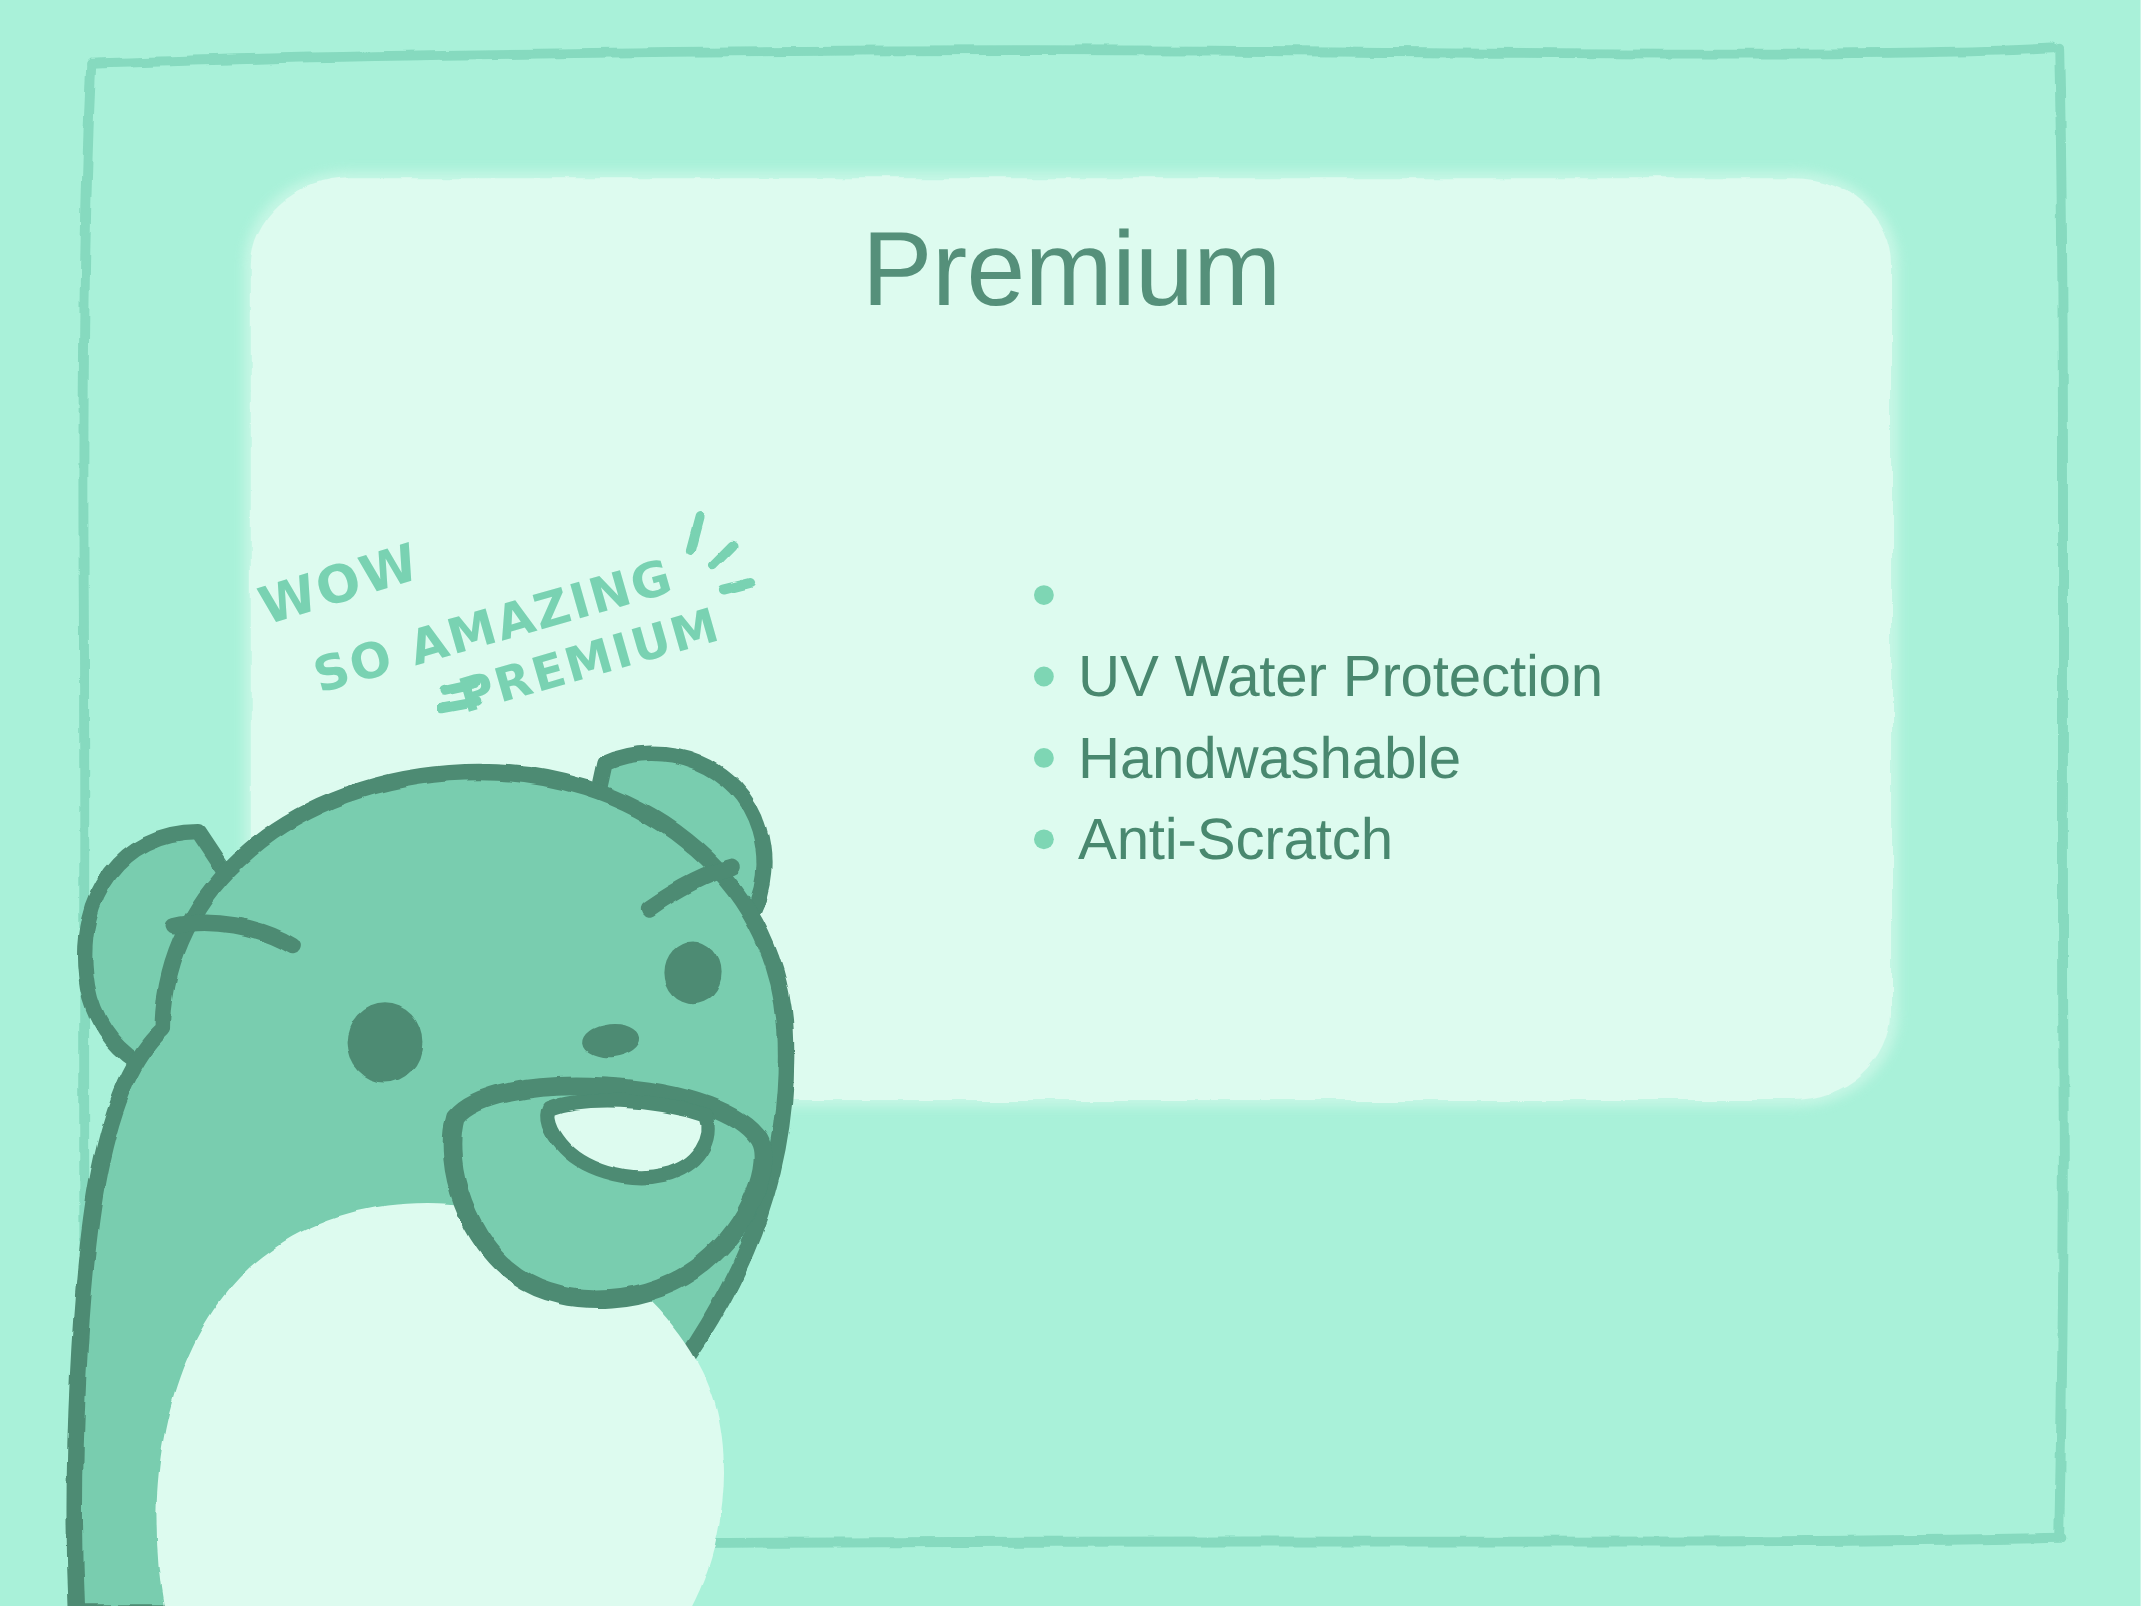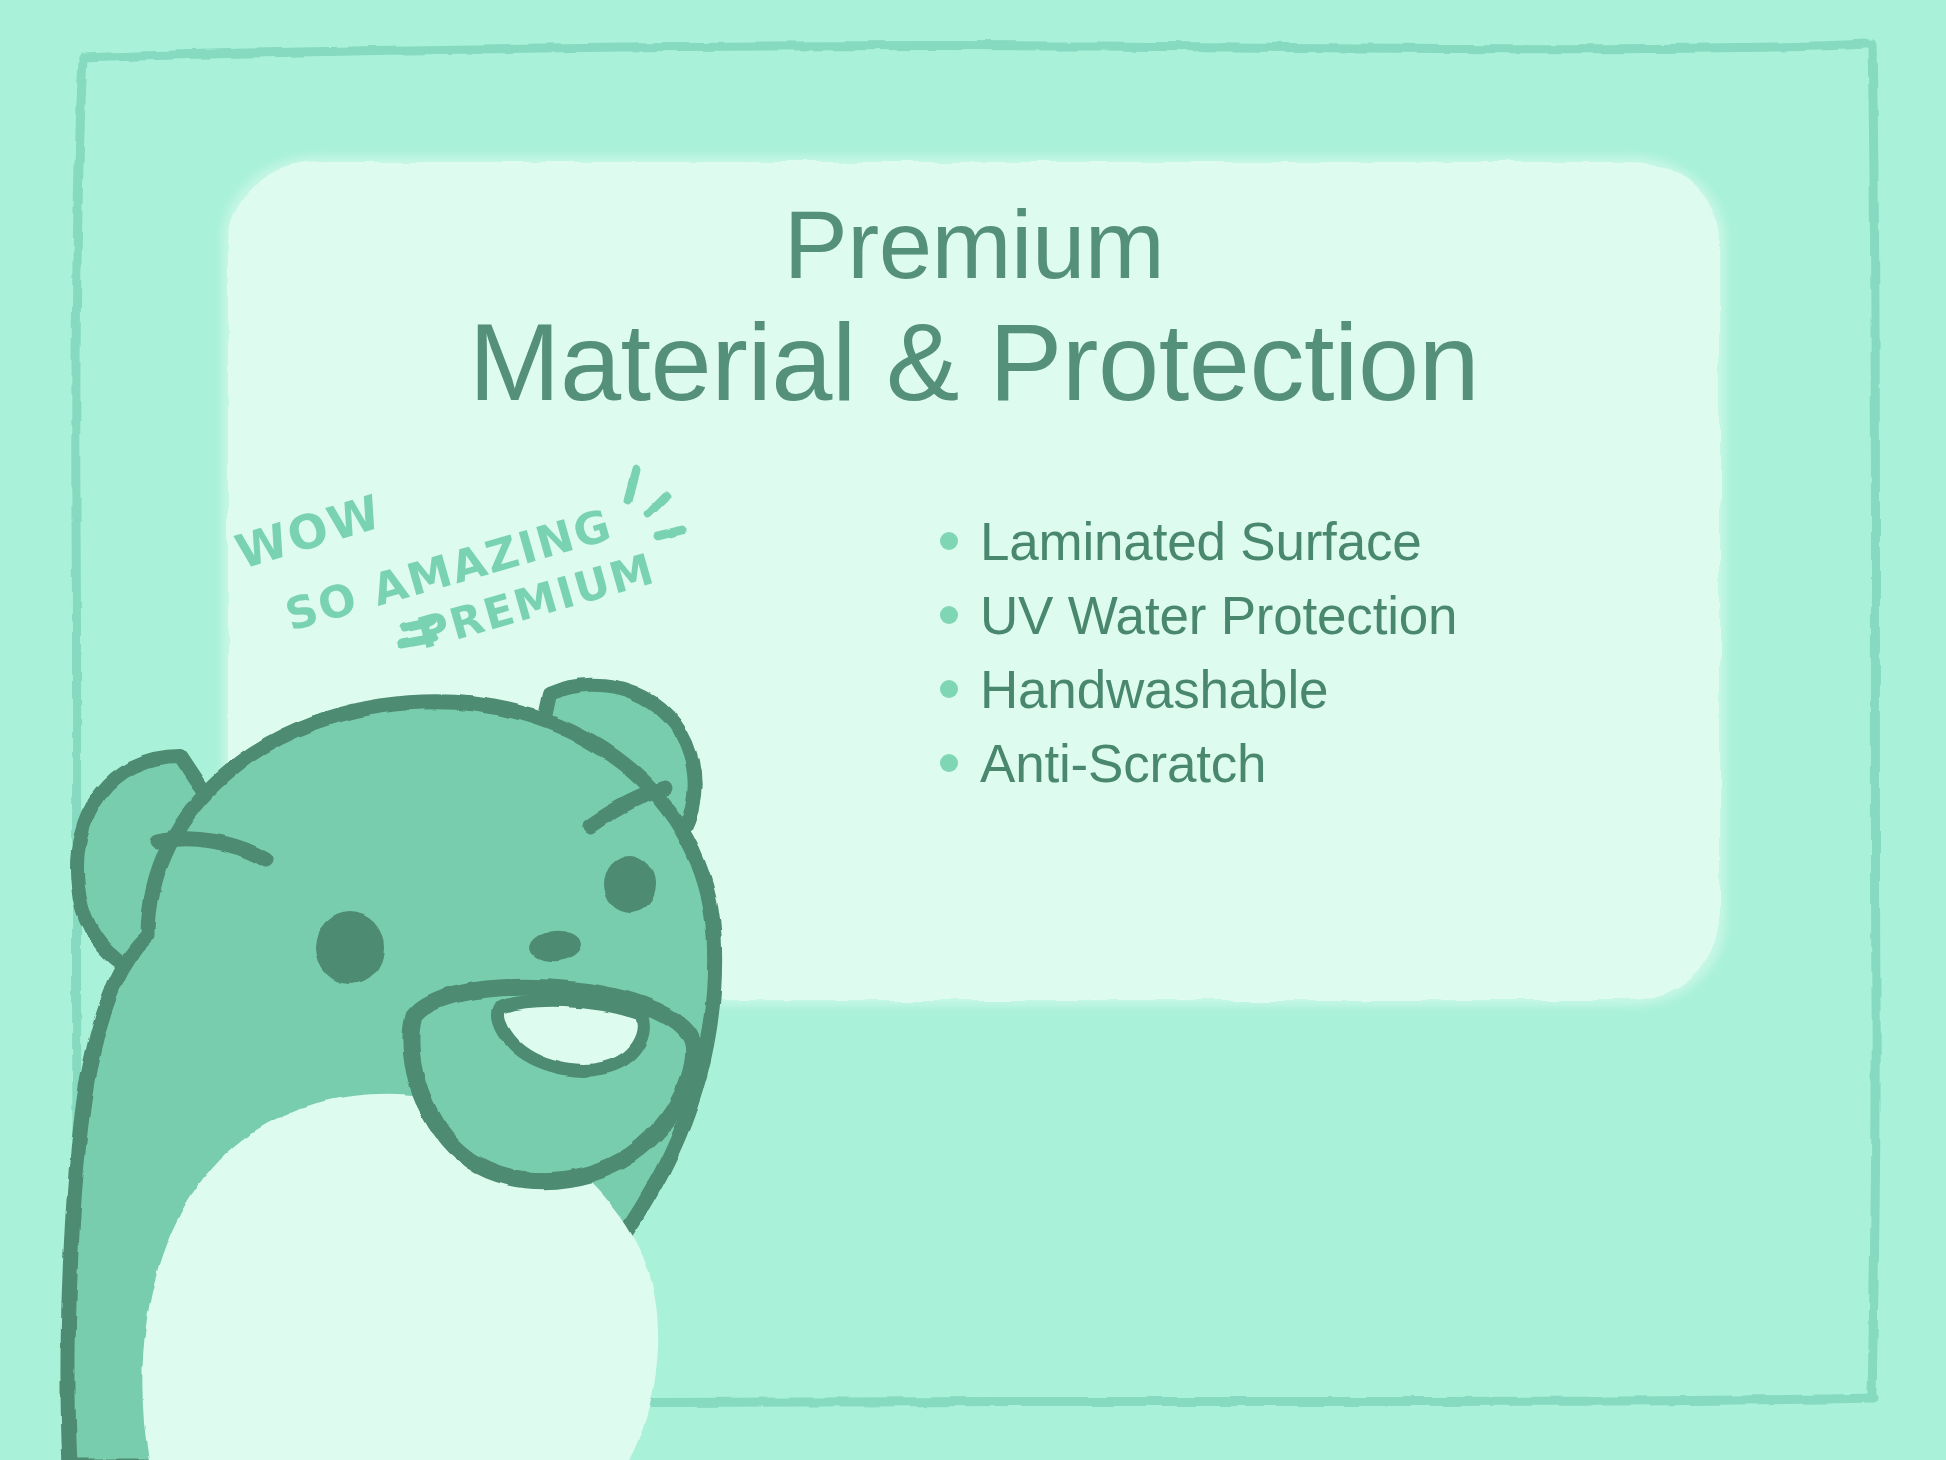--- a/index.html
+++ b/index.html
@@ -156,42 +156,40 @@
         <path d="M83,58 C300,50 700,44 1100,46 C1400,48 1700,52 1866,44"></path>
         <path d="M1872,46 C1878,300 1874,700 1876,1000 C1877,1150 1874,1290 1872,1396"></path>
         <path d="M1874,1398 C1600,1404 1200,1400 800,1402 C500,1403 250,1406 78,1400"></path>
         <path d="M80,1402 C74,1150 78,800 76,520 C75,300 78,160 83,58"></path>
       </g>
     </svg>
   </div>
 
   <div class="title-wrap">
     <span class="title-l1">Premium</span>
-    <span class="title-l2">Material &amp; Protection</span>
   </div>
 
   <div class="scribble">
     <span class="sc-line sc-wow">WOW</span>
     <span class="sc-line sc-amazing">SO AMAZING</span>
     <span class="sc-line sc-premium">PREMIUM</span>
     <svg class="sparks" viewBox="0 0 540 230">
       <g stroke="#79d2b2" stroke-width="9" stroke-linecap="round" filter="url(#rough2)">
         <line x1="440" y1="18" x2="432" y2="48"></line>
         <line x1="470" y1="44" x2="452" y2="62"></line>
         <line x1="486" y1="78" x2="462" y2="84"></line>
         <line x1="208" y1="176" x2="236" y2="170"></line>
         <line x1="206" y1="192" x2="238" y2="186"></line>
       </g>
     </svg>
   </div>
 
   <div class="features">
     <div class="feat">
       <span class="dot"></span>
-      <span class="feat-label">Laminated Surface</span>
     </div>
     <div class="feat">
       <span class="dot"></span>
       <span class="feat-label">UV Water Protection</span>
     </div>
     <div class="feat">
       <span class="dot"></span>
       <span class="feat-label">Handwashable</span>
     </div>
     <div class="feat">

